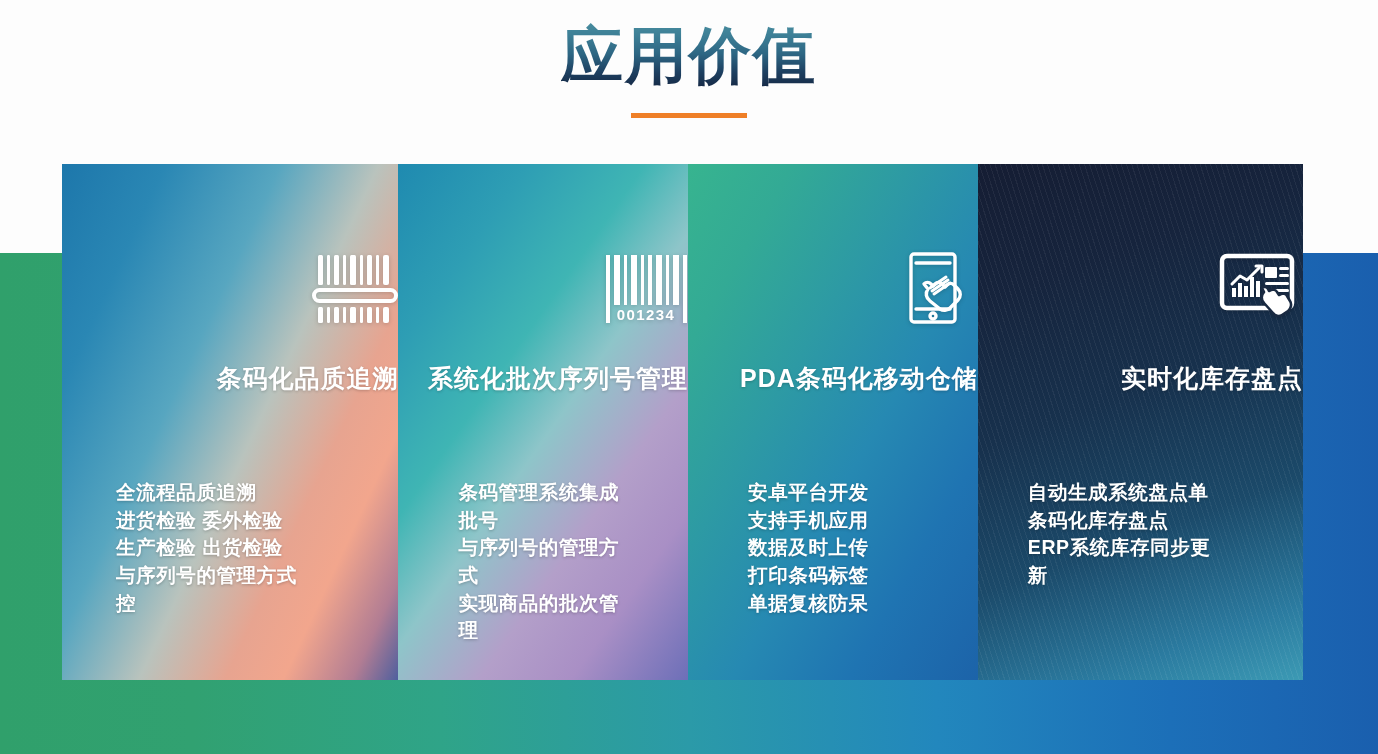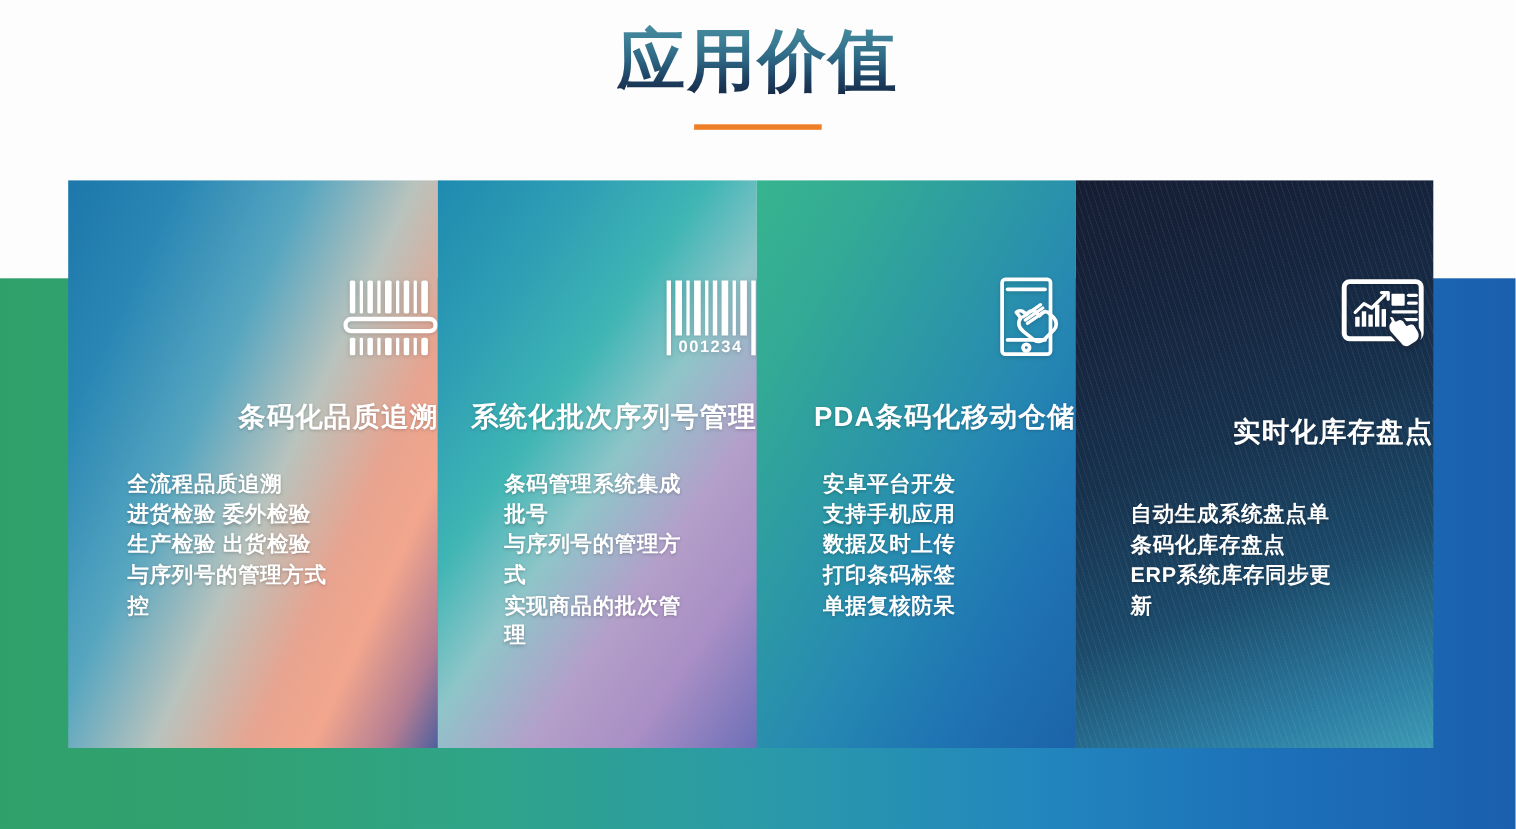--- a/index.html
+++ b/index.html
@@ -53,21 +53,21 @@
   }
   .card {
     position:relative;
     height:516px;
     overflow:hidden;
     display:flex; flex-direction:column; align-items:flex-end;
   }
   .card-1 { width:360px; background:linear-gradient(115deg,#1d77ab 0%, #2a87b4 18%, #57a6c0 38%, #b9c3bd 55%, #e7a490 70%, #f2a68d 80%, #b27d93 92%, #4f5f9e 100%); }
   .card-2 { width:310px; background:linear-gradient(125deg,#1f8ab0 0%, #2e9eb4 20%, #3fb5b4 38%, #8ec5c9 52%, #b39fc9 68%, #a98fc5 82%, #6d6fb8 100%); }
   .card-3 { width:310px; background:linear-gradient(120deg,#37b48f 0%, #33aa95 18%, #2d9aa4 38%, #2689b2 58%, #1f74b2 78%, #1c63a9 100%); }
-  .card-4 { width:348px; background:linear-gradient(160deg,#151d33 0%, #16243d 22%, #17314d 45%, #1b4a6a 68%, #2b7ba0 88%, #3c9ab4 100%);gap:14px; }
+  .card-4 { width:348px; background:linear-gradient(160deg,#151d33 0%, #16243d 22%, #17314d 45%, #1b4a6a 68%, #2b7ba0 88%, #3c9ab4 100%); }
 
   
   .card-4::after {
     content:"";
     position:absolute; inset:0;
     background:repeating-linear-gradient(72deg,
       rgba(255,255,255,0.055) 0px, rgba(255,255,255,0.055) 1px,
       rgba(255,255,255,0.0) 1px, rgba(255,255,255,0.0) 5px);
     pointer-events:none;
   }
@@ -85,21 +85,21 @@
     color:#ffffff;
     font-size:25px;
     font-weight:bold;
     letter-spacing:1px;
     text-align:center;
     text-shadow:0 1px 3px rgba(0,0,0,0.22);
     white-space:nowrap;
   }
 
   .card-body {
-    margin-top:32px;
+    margin-top:84px;
     color:#ffffff;
     font-size:19.5px;
     font-weight:bold;
     line-height:1.42;
     letter-spacing:0.6px;
     text-shadow:0 1px 3px rgba(0,0,0,0.25);
     text-align:left;
     width:100%;
     padding:0 54px;
   }

